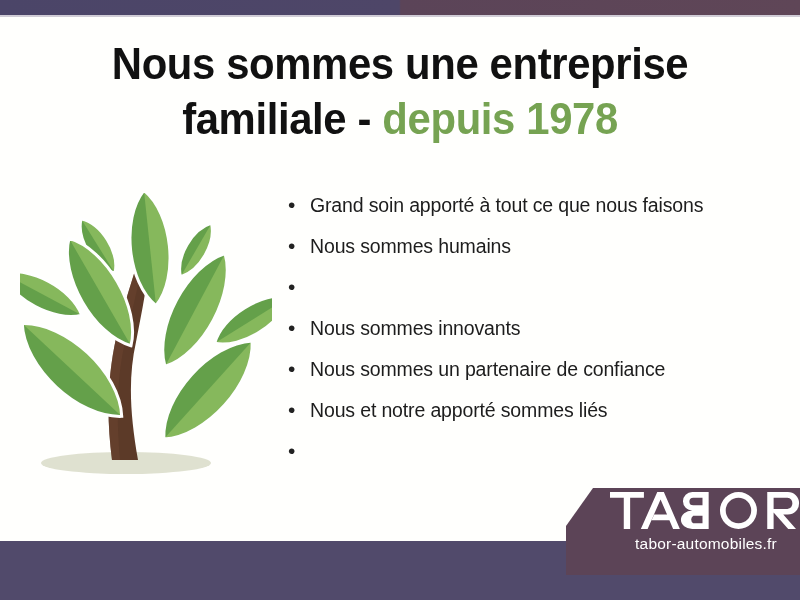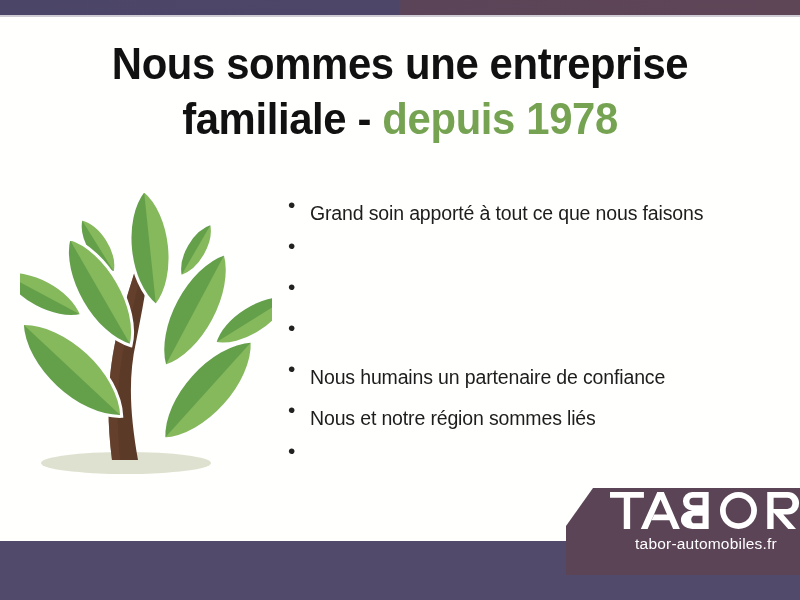--- a/index.html
+++ b/index.html
@@ -54,21 +54,20 @@
     line-height:30px;
     color:#222;
     text-align:left;
   }
   .bullet-text{
     font-size:19.5px;
     line-height:30px;
     color:#1d1d1d;
     letter-spacing:-0.15px;
     white-space:nowrap;
-    margin-top:8px;
   }
 
   
   #tree-illustration{
     position:absolute; left:20px; top:192px; width:252px; height:300px;
   }
 
   
   #bottom-bar{
     position:absolute; left:0; top:541px; width:800px; height:59px;
@@ -175,38 +174,40 @@
 
 <div id="bullet-list">
 
   <div class="bullet-row">
     <span class="bullet-dot">•</span>
     <span class="bullet-text">Grand soin apporté à tout ce que nous faisons</span>
   </div>
 
   <div class="bullet-row">
     <span class="bullet-dot">•</span>
-  </div>
-
-  <div class="bullet-row">
-    <span class="bullet-dot">•</span>
-  </div>
-
-  <div class="bullet-row">
-    <span class="bullet-dot">•</span>
-  </div>
-
-  <div class="bullet-row">
-    <span class="bullet-dot">•</span>
-    <span class="bullet-text">Nous humains un partenaire de confiance</span>
-  </div>
-
-  <div class="bullet-row">
-    <span class="bullet-dot">•</span>
-    <span class="bullet-text">Nous et notre région sommes liés</span>
+    <span class="bullet-text">Nous sommes humains</span>
+  </div>
+
+  <div class="bullet-row">
+    <span class="bullet-dot">•</span>
+  </div>
+
+  <div class="bullet-row">
+    <span class="bullet-dot">•</span>
+    <span class="bullet-text">Nous sommes innovants</span>
+  </div>
+
+  <div class="bullet-row">
+    <span class="bullet-dot">•</span>
+    <span class="bullet-text">Nous sommes un partenaire de confiance</span>
+  </div>
+
+  <div class="bullet-row">
+    <span class="bullet-dot">•</span>
+    <span class="bullet-text">Nous et notre apporté sommes liés</span>
   </div>
 
   <div class="bullet-row">
     <span class="bullet-dot">•</span>
   </div>
 
 </div>
 
 <div id="bottom-bar"></div>
 

